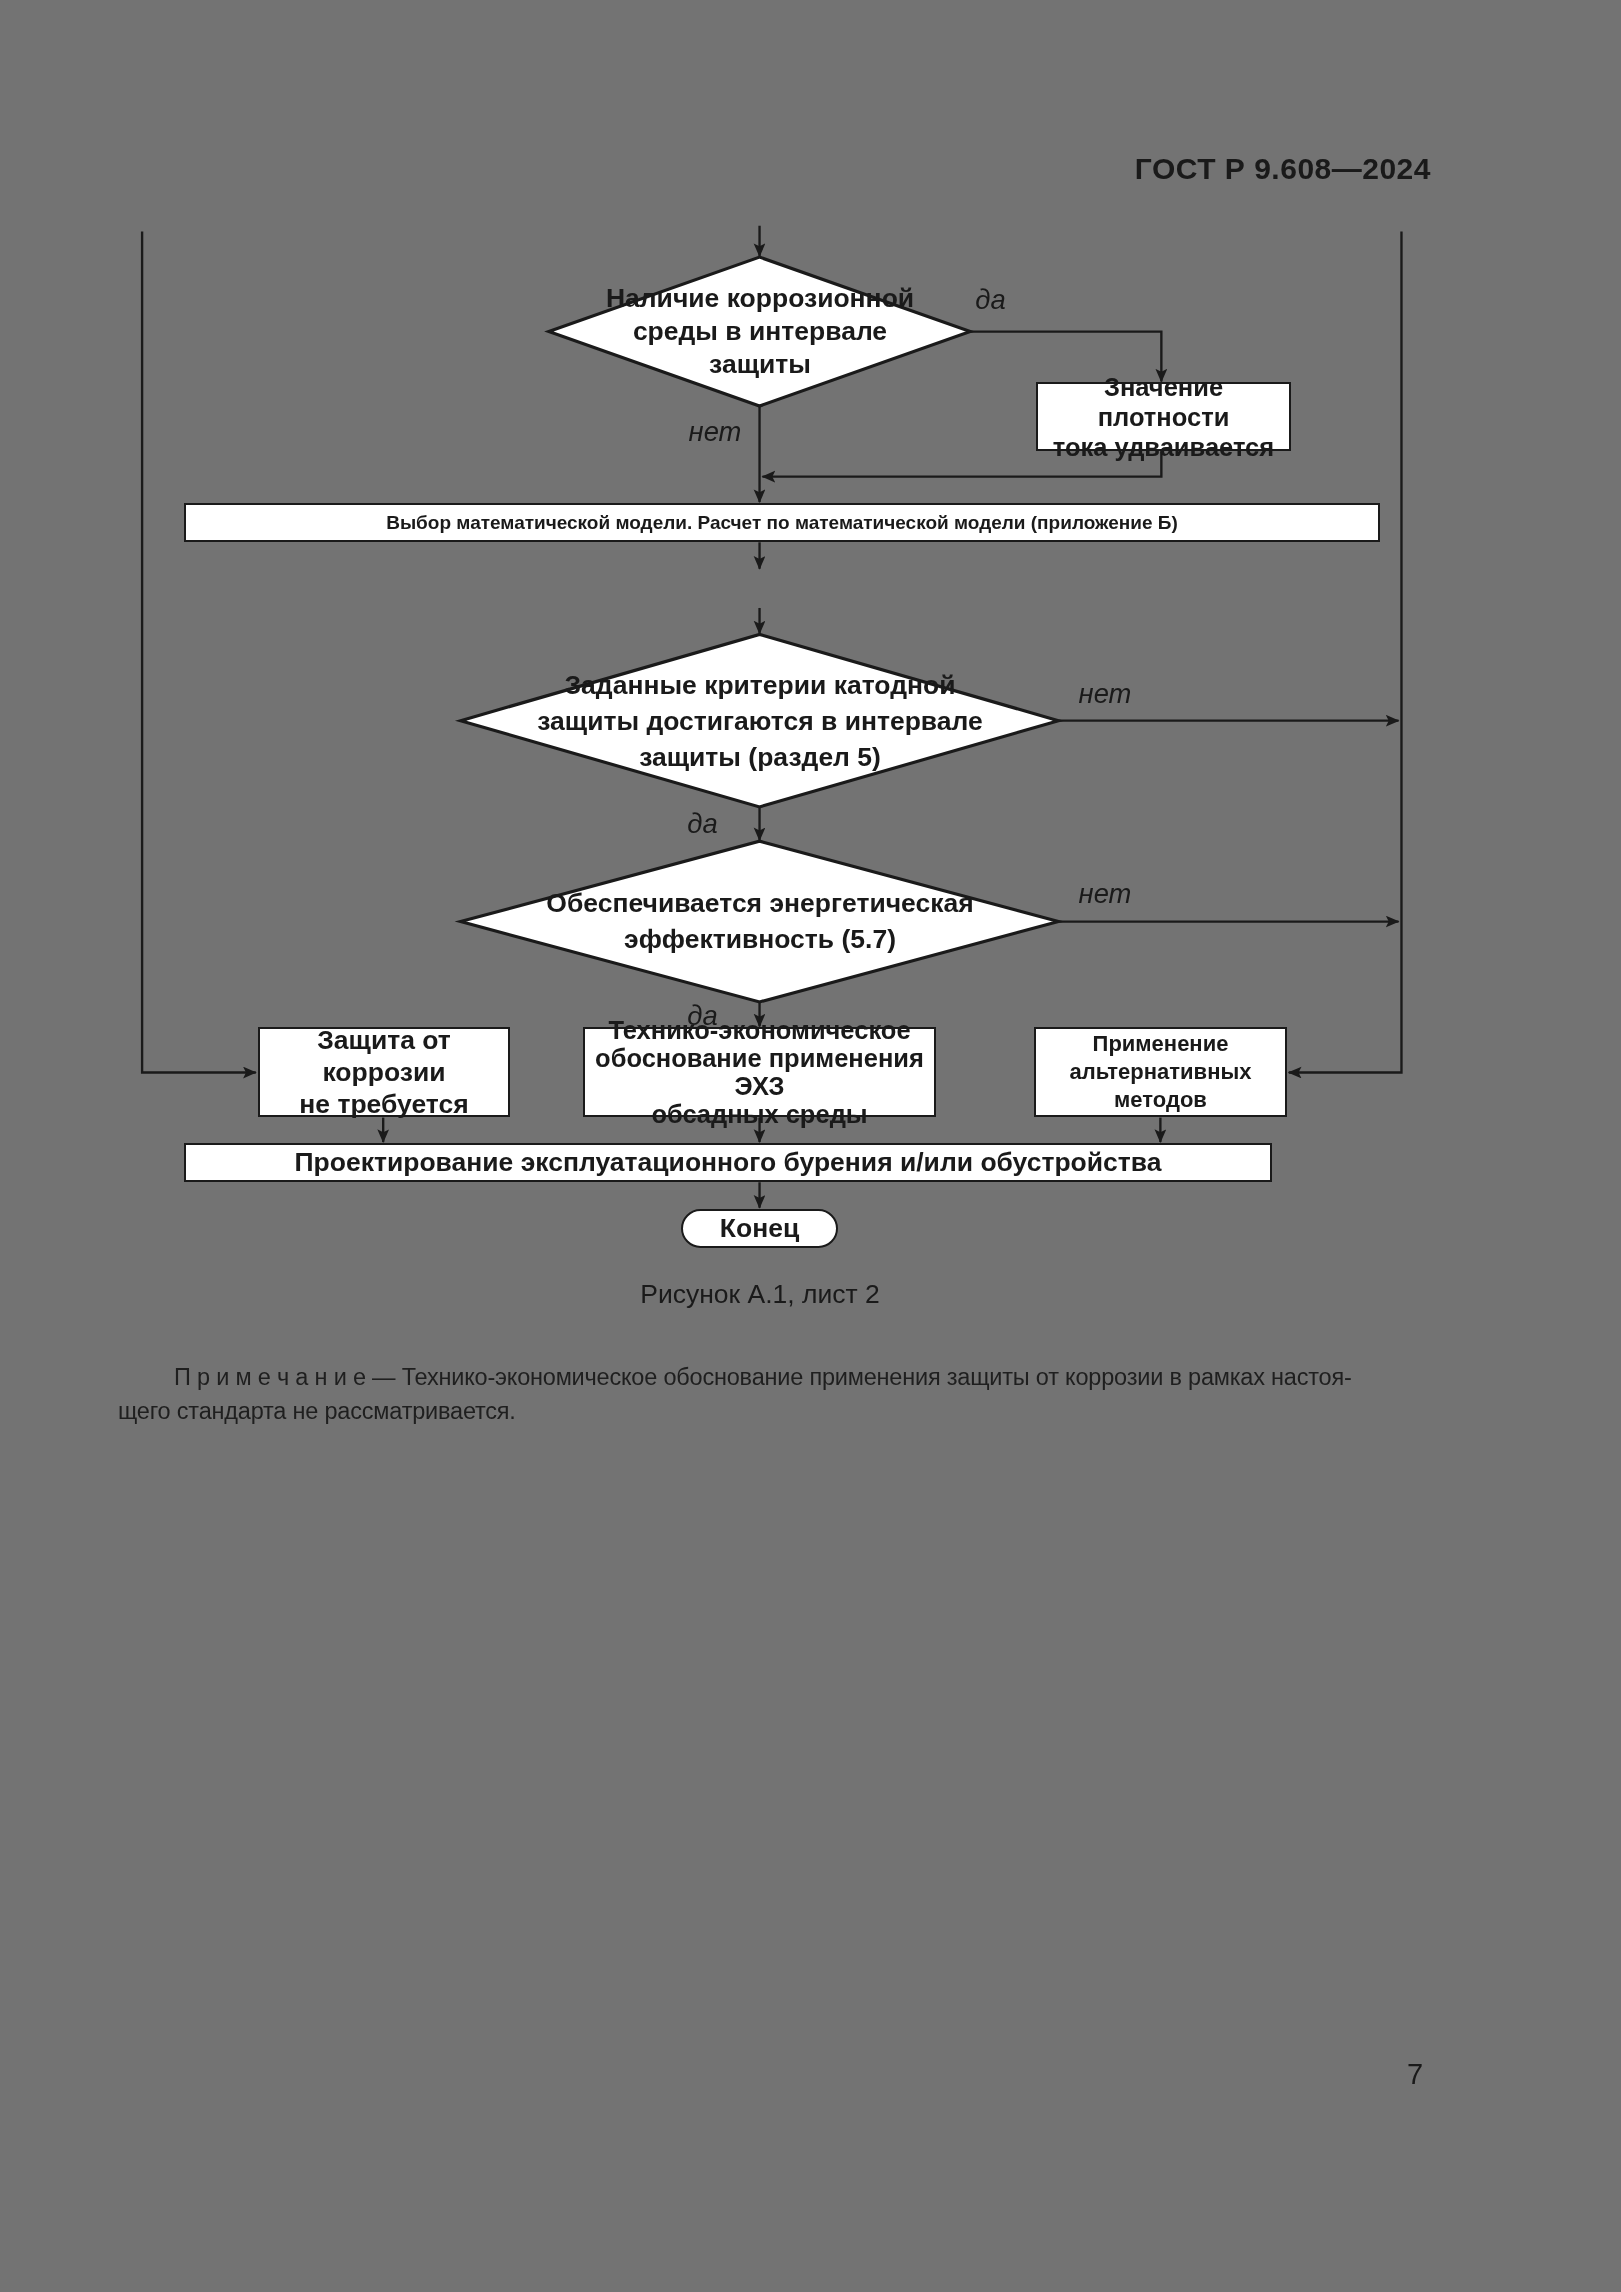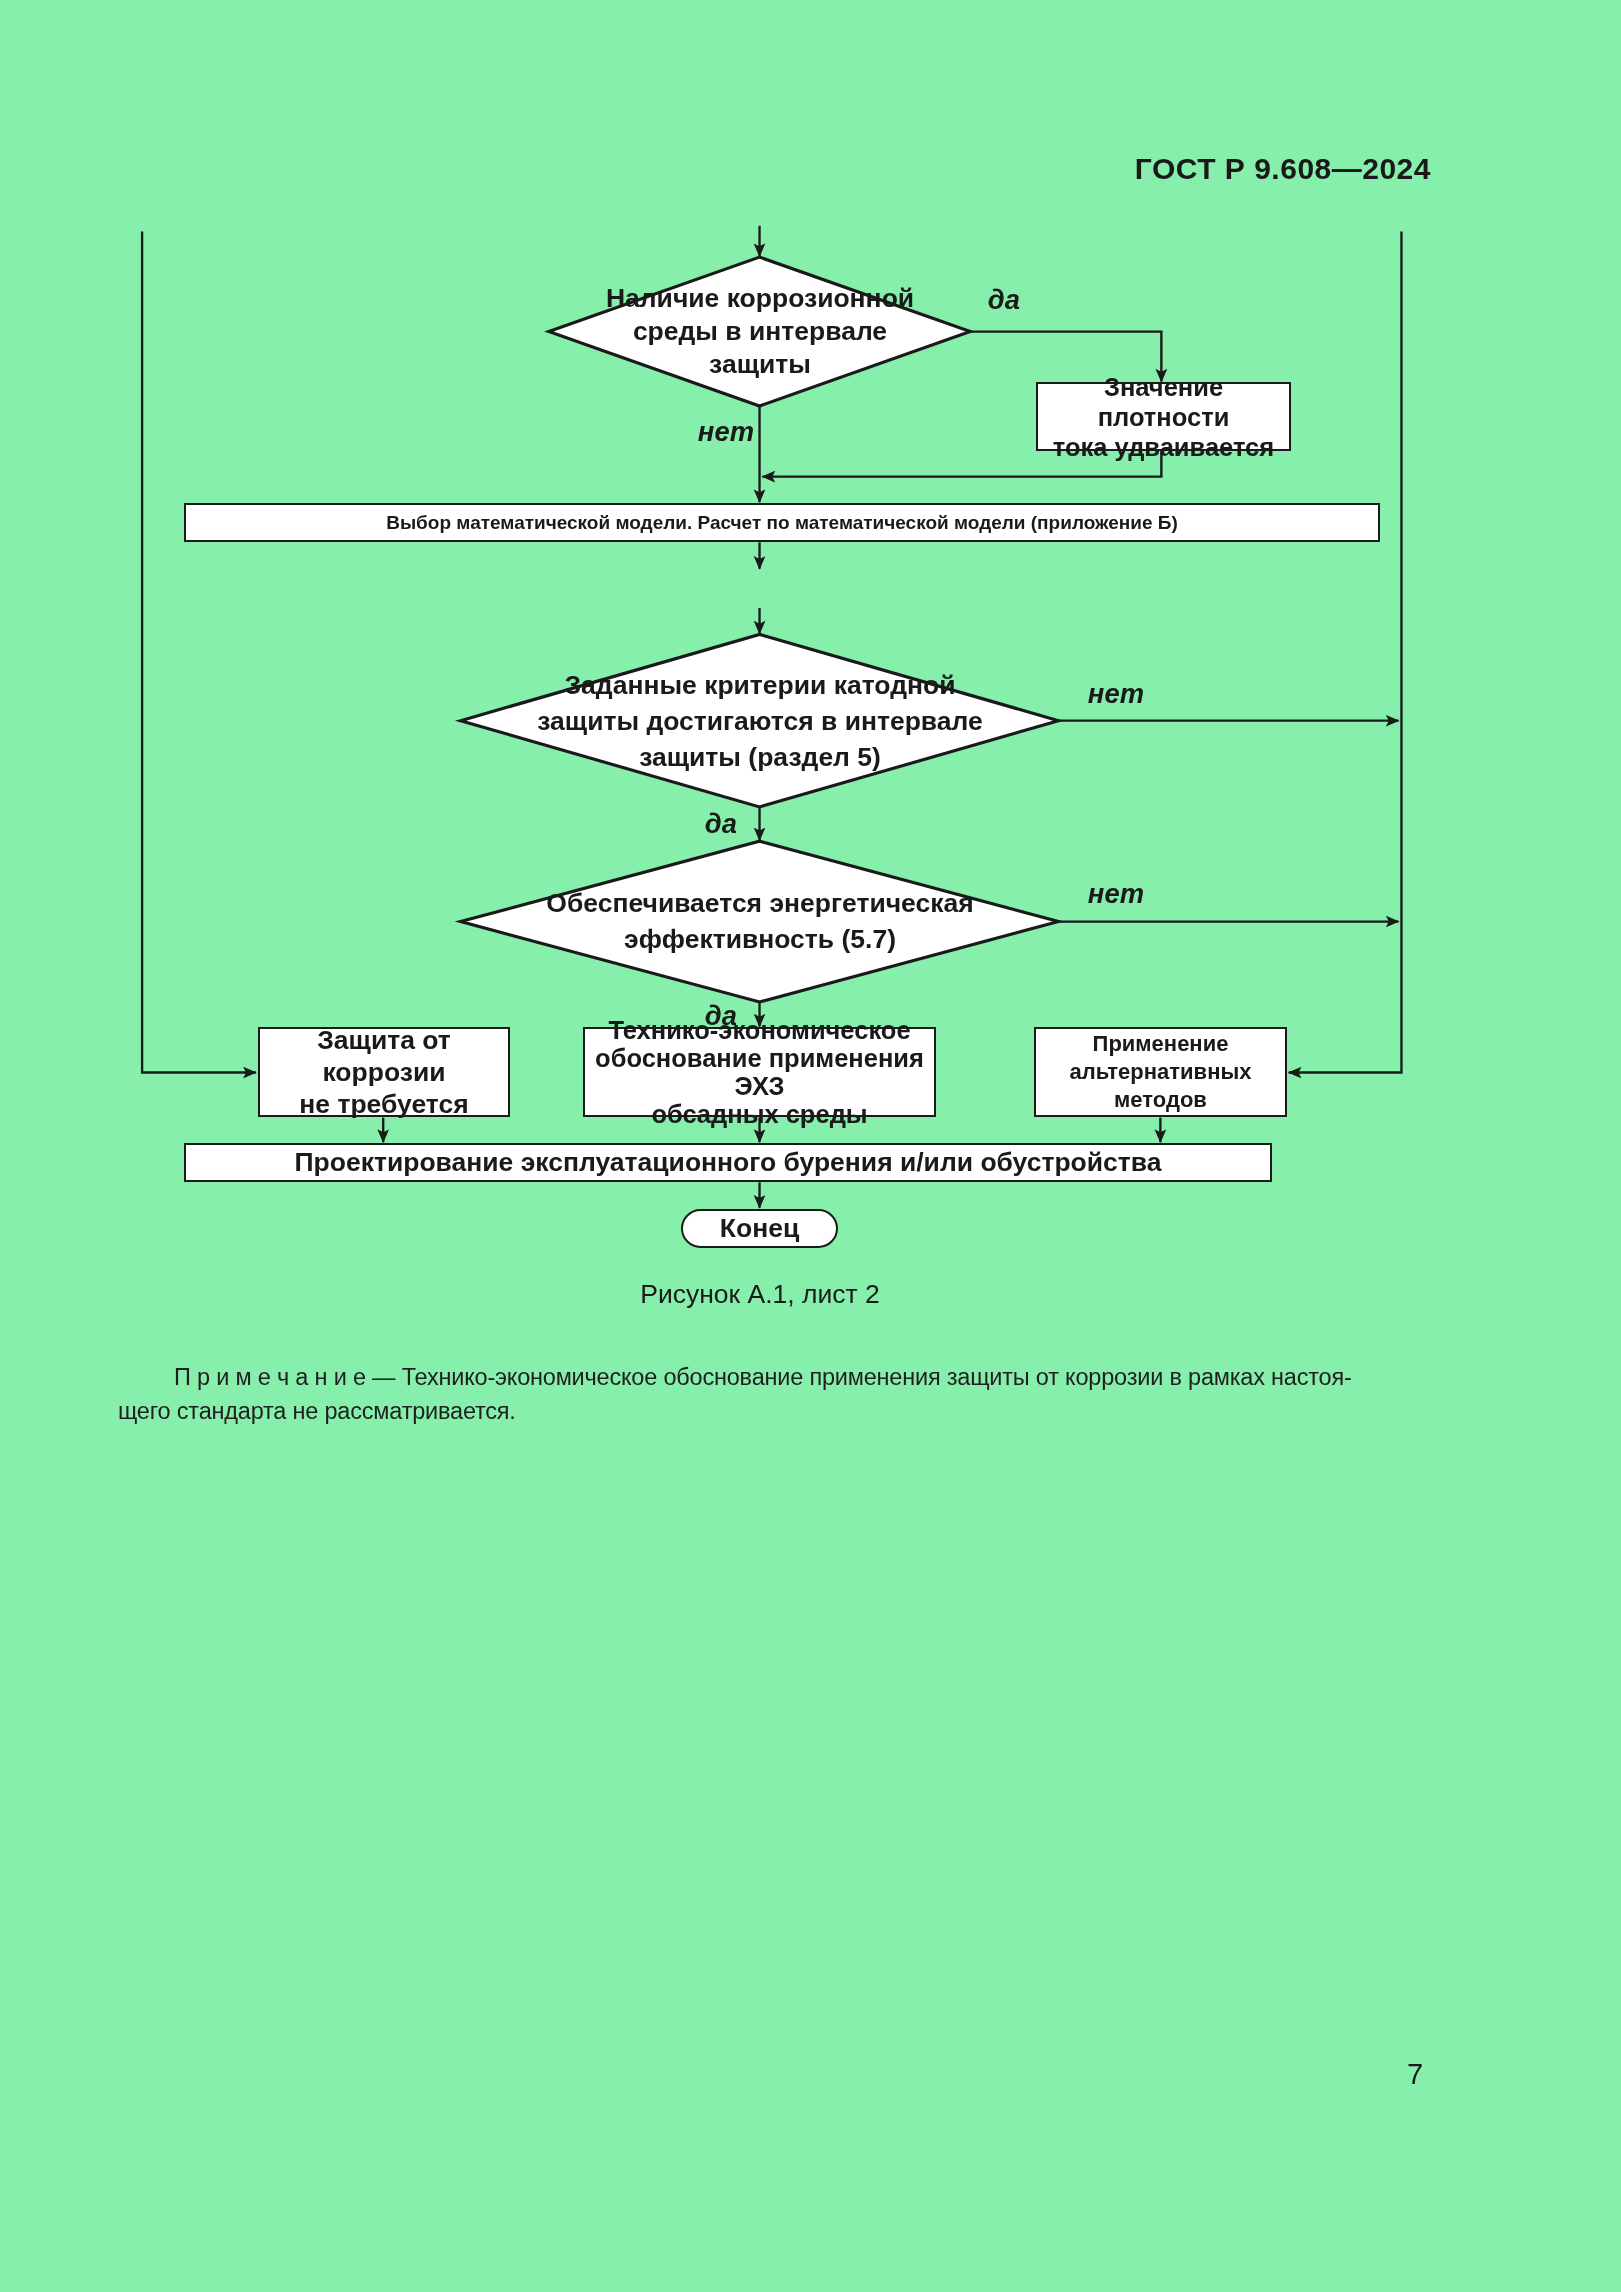--- a/index.html
+++ b/index.html
@@ -1,36 +1,36 @@
 <!DOCTYPE html>
 <html><head>
 <meta charset="utf-8">
 <style>
   html,body{margin:0;padding:0;background:#e8e8e8;}
   .page{
-    position:relative;width:1621px;height:2293px;background:#86efac;
+    position:relative;width:1621px;height:2293px;background:#737373;
     font-family:"Liberation Sans",sans-serif;color:#1a1a1a;overflow:hidden;margin:0 auto;
   }
   .doc-header{
     position:absolute;left:882px;top:152px;width:549px;text-align:right;
     font-size:30px;font-weight:bold;letter-spacing:0.5px;
   }
   svg.flow{position:absolute;left:0;top:0;width:1621px;height:2293px;}
   svg.flow path.conn{fill:none;stroke:#1a1a1a;stroke-width:2.4;}
   svg.flow polygon.diamond{fill:#ffffff;stroke:#1a1a1a;stroke-width:3.2;}
   .node{
     position:absolute;box-sizing:border-box;background:#ffffff;border:2.9px solid #1a1a1a;
     display:flex;align-items:center;justify-content:center;text-align:center;
     font-weight:bold;white-space:pre-line;
   }
   .dtext{
     position:absolute;text-align:center;font-weight:bold;white-space:pre-line;
   }
   .branch-label{
-    position:absolute;font-weight:bold;font-style:italic;font-size:27.4px;text-align:right;
+    position:absolute;font-weight:normal;font-style:italic;font-size:27.4px;text-align:center;
   }
   .fig-caption{
     position:absolute;left:368px;top:1279px;width:784px;text-align:center;font-size:26.5px;
   }
   .note{
     position:absolute;left:118px;top:1360px;width:1323px;
     font-size:23.5px;line-height:34px;letter-spacing:-0.2px;
     white-space:pre-line;text-indent:56px;color:#1f1f1f;
   }
   .page-number{

